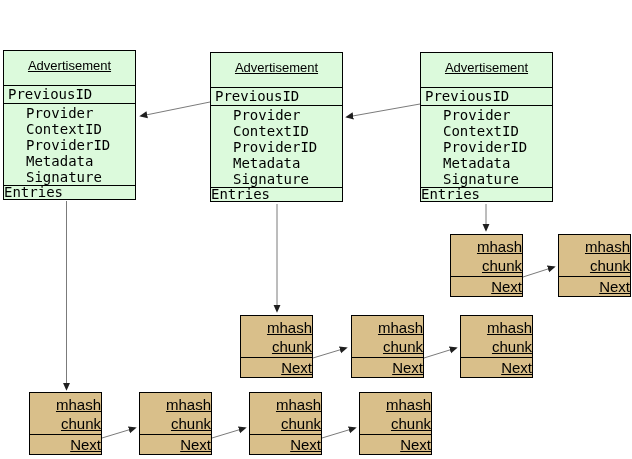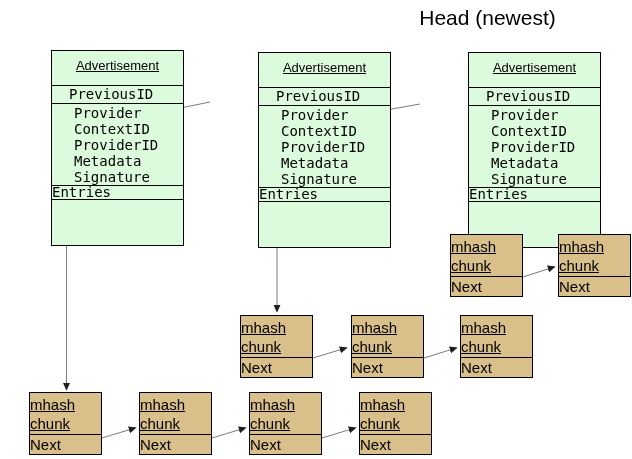--- a/index.html
+++ b/index.html
@@ -7,55 +7,55 @@
     position:relative;width:632px;height:459px;background:#ffffff;
     font-family:"Liberation Sans",sans-serif;color:var(--text,#000);
     overflow:hidden;
   }
   .head-title{
     position:absolute;left:400px;top:5px;width:175px;text-align:center;
     font-size:21px;line-height:26px;color:var(--text,#000);
   }
   
   .adbox{
-    position:absolute;width:133px;height:196px;box-sizing:border-box;
-    background:var(--ad_fill,#dcfadc);border:1px solid var(--border,#000);margin-left:48px;
+    position:absolute;width:133px;height:150px;box-sizing:border-box;
+    background:var(--ad_fill,#dcfadc);border:1px solid var(--border,#000);
   }
   .ad-title{
     height:35px;box-sizing:border-box;border-bottom:1px solid var(--border,#000);
     display:flex;align-items:center;justify-content:center;
     font-size:13px;padding-bottom:5px;
   }
   .ad-title span{text-decoration:underline;}
   .mono{font-family:"DejaVu Sans Mono",monospace;font-size:14px;}
   .ad-prev{
     height:18px;box-sizing:border-box;border-bottom:1px solid var(--border,#000);
-    line-height:17px;padding-left:17px;white-space:nowrap;
+    line-height:17px;padding-left:4px;white-space:nowrap;
   }
   .ad-group{
     height:82px;box-sizing:border-box;border-bottom:1px solid var(--border,#000);
     padding:1px 0 0 22px;
   }
   .ad-field{line-height:16px;white-space:nowrap;}
   .ad-entries{
     height:14px;box-sizing:border-box;border-bottom:1px solid var(--border,#000);
     line-height:13px;white-space:nowrap;
   }
   
   .chunk{
     position:absolute;width:73px;height:63px;box-sizing:border-box;
     background:var(--chunk_fill,#d9bf8a);border:1px solid var(--border,#000);
-    text-align:left;font-size:15px;
+    text-align:right;font-size:15px;
   }
   .chunk-top{
     height:42px;box-sizing:border-box;border-bottom:1px solid var(--border,#000);
     display:flex;flex-direction:column;justify-content:center;
   }
   .chunk-top div{line-height:19px;text-decoration:underline;}
-  .chunk-next{height:19px;line-height:19px;}
+  .chunk-next{height:19px;line-height:19px;text-decoration:underline;}
   
   .arrows{position:absolute;left:0;top:0;pointer-events:none;}
   .arrows line{stroke:var(--arrow_line,#7b7b7b);stroke-width:1;}
   .arrows marker path{fill:var(--arrow_head,#1f1f1f);}
 </style>
 </head>
 <body>
 
 <div class="canvas">
 
@@ -71,21 +71,20 @@
     <line x1="277" y1="204" x2="277" y2="311" marker-end="url(#ah)"></line>
     <line x1="486" y1="204" x2="486" y2="230" marker-end="url(#ah)"></line>
     <line x1="523" y1="277" x2="554" y2="267" marker-end="url(#ah)"></line>
     <line x1="313" y1="358" x2="346" y2="348" marker-end="url(#ah)"></line>
     <line x1="424" y1="358" x2="456" y2="348" marker-end="url(#ah)"></line>
     <line x1="102" y1="438" x2="135" y2="428" marker-end="url(#ah)"></line>
     <line x1="212" y1="438" x2="245" y2="428" marker-end="url(#ah)"></line>
     <line x1="322" y1="438" x2="355" y2="428" marker-end="url(#ah)"></line>
   </svg>
 
-  <div class="head-title">Head (newest)</div>
 
   <div class="adbox" style="left:3px;top:50px">
     <div class="ad-title">
         <span>Advertisement</span>
       </div>
     <div class="ad-prev mono">PreviousID</div>
     <div class="ad-group">
       <div class="ad-field mono">Provider</div>
       <div class="ad-field mono">ContextID</div>
       <div class="ad-field mono">ProviderID</div>

